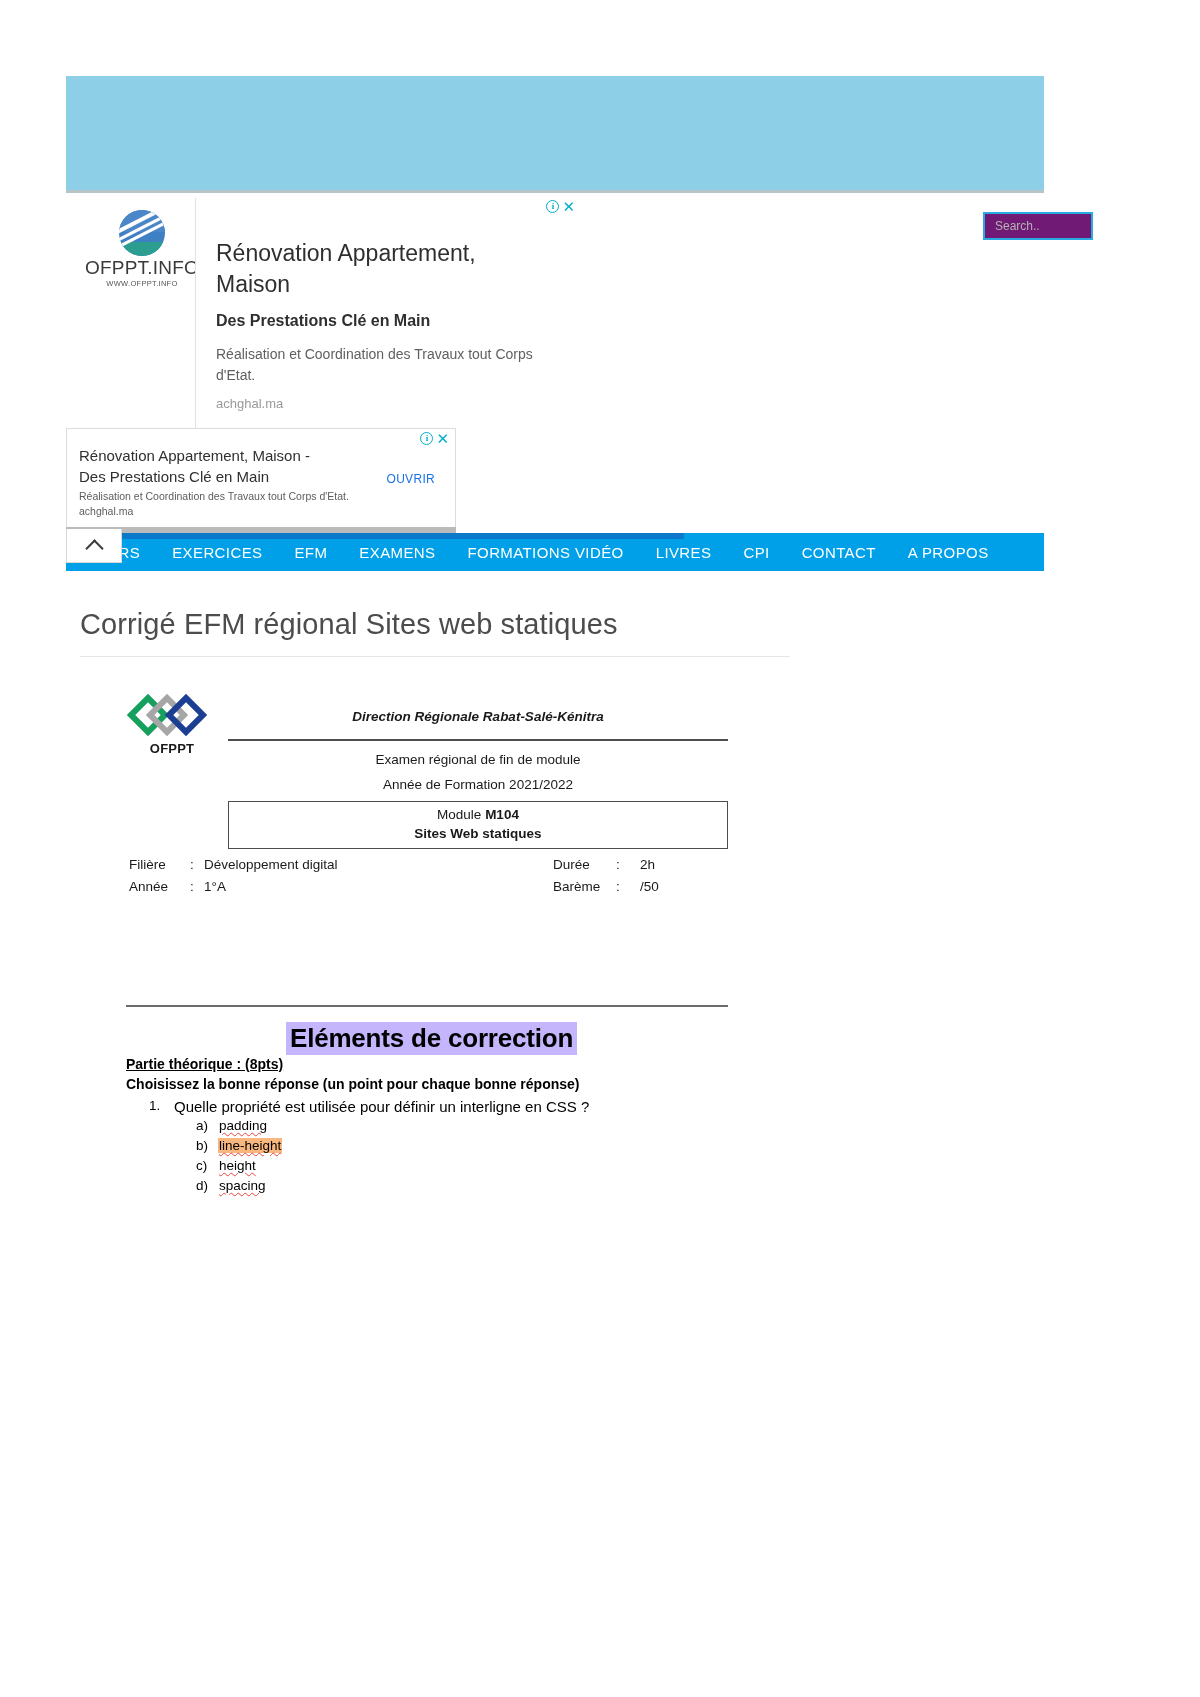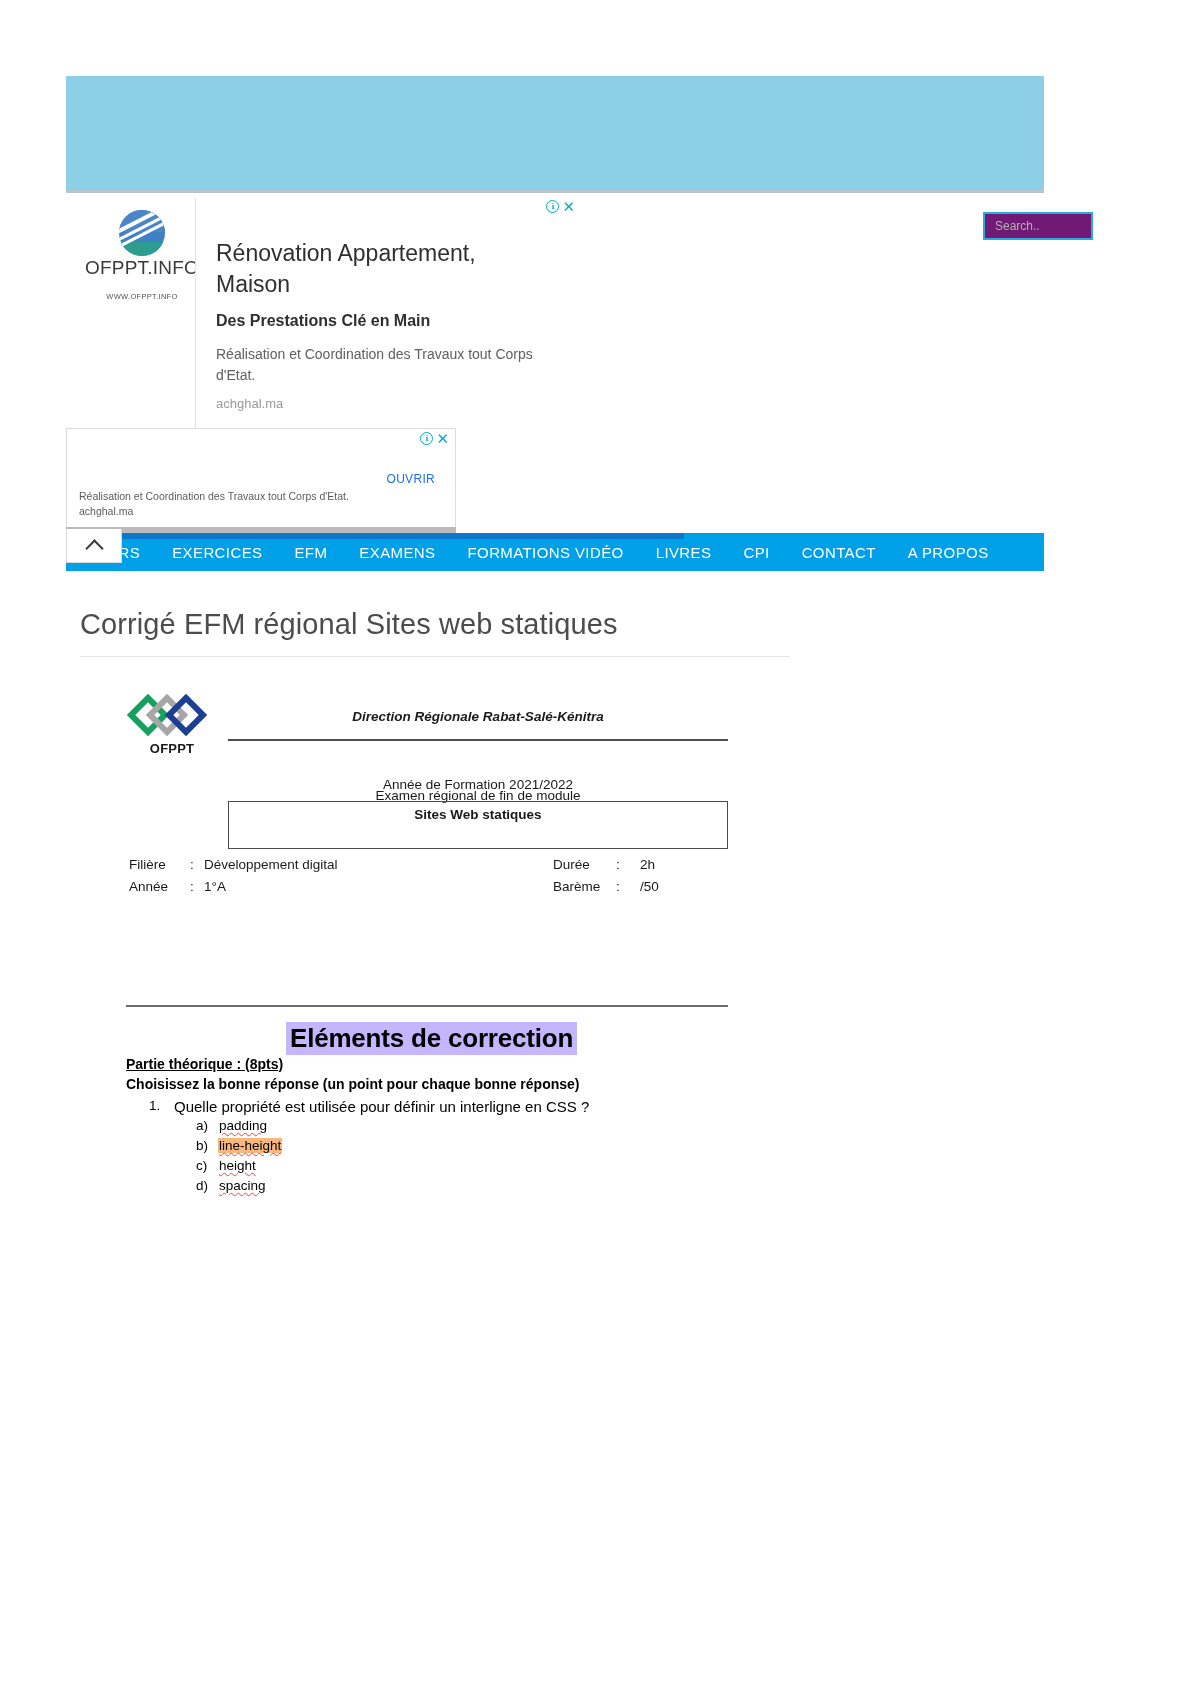--- a/index.html
+++ b/index.html
@@ -73,21 +73,21 @@
   .brand-mark .s3 { left: -6px; top: 38px; width: 62px; height:3px;}
   .brand-name {
     font-size: 19px; color: #3a3a3a;
     letter-spacing: .2px;
     font-family: "Liberation Sans", sans-serif;
     line-height: 20px;
     white-space: nowrap;
   }
   .brand-sub {
     font-size: 7.5px; color: #555; letter-spacing: .3px;
-    margin-top: 14px;
+    margin-top: 1px;
   }
 
   
   .searchbox {
     position: absolute;
     left: 983px; top: 212px;
     width: 110px; height: 28px;
     border: 2px solid #29abe2;
     background: #701a75;
     padding: 2px 8px;
@@ -255,21 +255,21 @@
   }
   .doc-rule {
     position: absolute; left: 228px; top: 739px;
     width: 500px; height: 2px; background: #4d4d4d;
   }
   .doc-line {
     position: absolute; left: 228px; width: 500px;
     text-align: center; font-size: 13.5px; color: #1a1a1a;
     font-family: "Liberation Sans", sans-serif;
   }
-  .doc-line.l1 { top: 752px; margin-top: 36px; }
+  .doc-line.l1 { top: 752px; }
   .doc-line.l2 { top: 777px; }
 
   .module-box {
     position: absolute; left: 228px; top: 801px;
     width: 500px; height: 48px;
     border: 1.5px solid #4d4d4d;
     text-align: center;
     padding-top: 3px;
   }
   .module-box div {
@@ -382,20 +382,21 @@
     <div class="ad-sub">Des Prestations Clé en Main</div>
     <div class="ad-body">Réalisation et Coordination des Travaux tout Corps d'Etat.</div>
     <div class="ad-url">achghal.ma</div>
   </div>
 
   <div class="ad-anchor">
     <div class="ad-ctrls">
       <div class="ad-i">i</div>
       <div class="ad-x">✕</div>
     </div>
+    <div class="ad-anchor-title">Rénovation Appartement, Maison - Des Prestations Clé en Main</div>
     <div class="ad-anchor-body">Réalisation et Coordination des Travaux tout Corps d'Etat. achghal.ma</div>
     <div class="ad-anchor-cta">OUVRIR</div>
   </div>
   <div class="ad-anchor-bar"></div>
 
   <div class="navbar">
     <div class="nav-inner">
       <span class="nav-item">COURS</span>
       <span class="nav-item">EXERCICES</span>
       <span class="nav-item">EFM</span>
@@ -425,20 +426,21 @@
       </div>
       <div class="ofppt-word">OFPPT</div>
     </div>
 
     <div class="doc-dir">Direction Régionale Rabat-Salé-Kénitra</div>
     <div class="doc-rule"></div>
     <div class="doc-line l1">Examen régional de fin de module</div>
     <div class="doc-line l2">Année de Formation 2021/2022</div>
 
     <div class="module-box">
+      <div><span>Module </span><b>M104</b></div>
       <div><b>Sites Web statiques</b></div>
     </div>
 
     <span class="meta meta-l-label row1">Filière</span>
     <span class="meta meta-l-colon row1">:</span>
     <span class="meta meta-l-value row1">Développement digital</span>
     <span class="meta meta-r-label row1">Durée</span>
     <span class="meta meta-r-colon row1">:</span>
     <span class="meta meta-r-value row1">2h</span>
 

